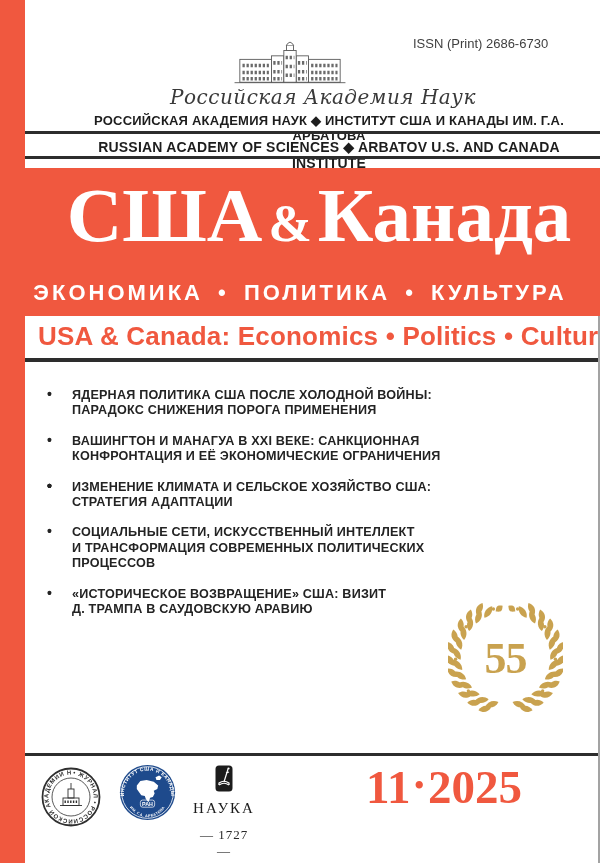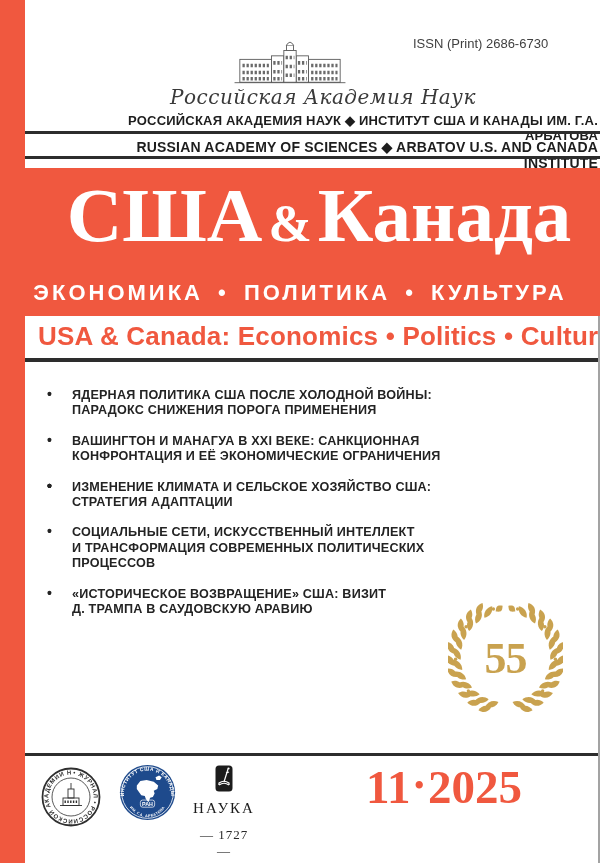--- a/index.html
+++ b/index.html
@@ -11,21 +11,21 @@
   .edge-line{position:absolute;right:0;top:316px;bottom:0;width:2px;background:#a3a3a3;}
 
   
   .issn{position:absolute;left:413px;top:36px;font-size:13px;line-height:15px;color:#3f3f3f;}
   .emblem-wrap{position:absolute;left:170px;top:40px;width:240px;text-align:center;}
   .emblem-wrap svg{display:block;margin:0 auto;}
   .script-name{
     margin-top:1px;font-family:"DejaVu Serif",serif;font-style:italic;
     font-size:20px;color:#3a3a3a;white-space:nowrap;letter-spacing:.5px;
   }
-  .inst-line{position:absolute;left:36px;right:2px;text-align:right;font-weight:bold;color:#1d1d1d;margin-left:24px;}
+  .inst-line{position:absolute;left:36px;right:2px;text-align:center;font-weight:bold;color:#1d1d1d;margin-left:24px;}
   .inst-ru{top:113px;font-size:13px;letter-spacing:.2px;}
   .inst-en{top:139px;font-size:14px;letter-spacing:.2px;}
   .hrule{position:absolute;left:25px;right:0;height:3px;background:#2d2d2d;}
   .rule1{top:131px;} .rule2{top:156px;} .rule3{top:358px;height:4px;} .rule4{top:753px;}
 
   
   .band{position:absolute;left:0;right:0;top:168px;height:148px;background:#F0583F;color:#ffffff;}
   .band-title{
     position:absolute;left:2px;right:0;top:6px;text-align:center;
     font-family:"Liberation Serif",serif;font-weight:bold;font-size:77px;line-height:82px;

